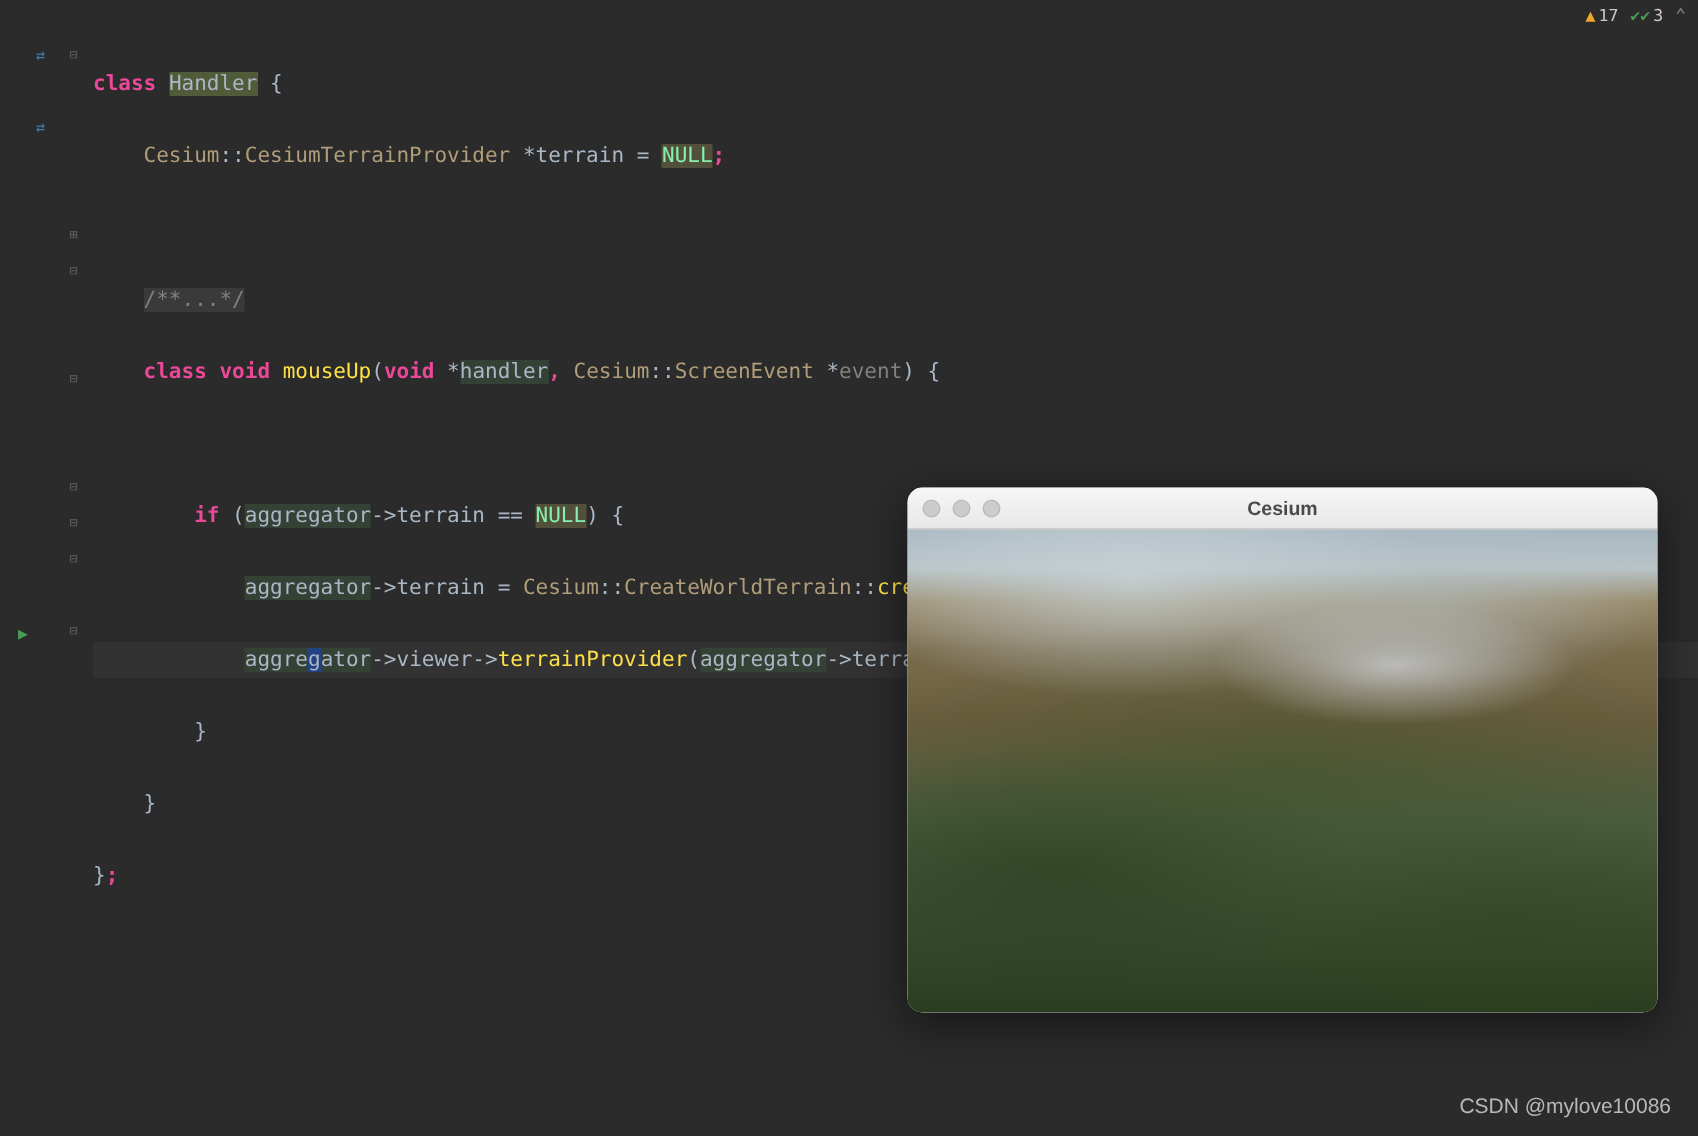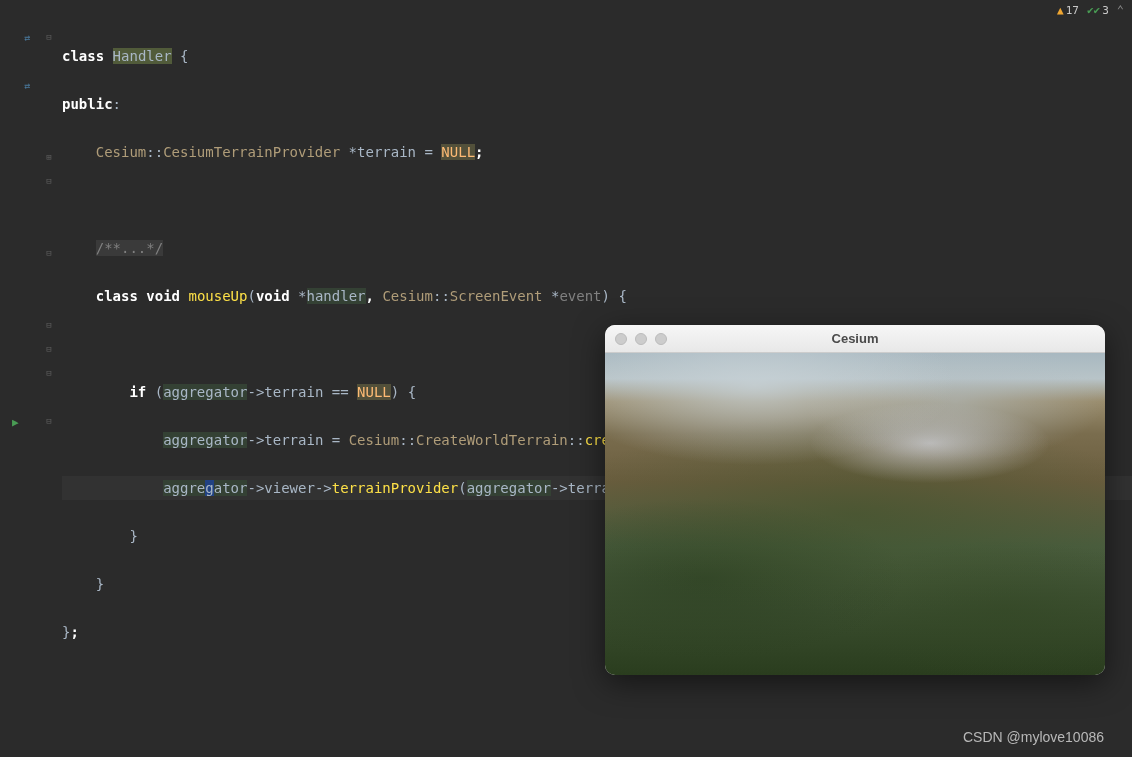--- a/index.html
+++ b/index.html
@@ -60,26 +60,26 @@
 }
 .code-area {
   flex: 1;
   padding-left: 4px;
   line-height: 24px;
   white-space: pre;
   position: relative;
 }
 .line { height: 24px; }
 .line.hl { background: #323232; }
-.kw { color: #ffffff; font-weight: bold; margin-top: 32px; }
+.kw { color: #ec4899; font-weight: bold; margin-top: 32px; }
 .cls { color: #a9b7c6; background: #515b3a; }
 .type { color: #b09d79; }
 .fn { color: #fde047; }
 .cmt { color: #808080; }
-.null { color: #fdba74; background: #52503a; }
+.null { color: #86efac; background: #52503a; }
 .param { color: #a9b7c6; background: #344134; }
 .ns { color: #b09d79; }
 .var { color: #a9b7c6; }
 .hl-usage { background: #344134; }
 .caret-pos { background: #214283; }
 .terrain-window {
   position: absolute;
   top: 325px;
   left: 605px;
   width: 500px;
@@ -122,21 +122,21 @@
     radial-gradient(ellipse 200px 80px at 30% 10%, rgba(200,210,215,0.8), transparent),
     radial-gradient(ellipse 150px 60px at 70% 15%, rgba(180,190,195,0.6), transparent),
     radial-gradient(ellipse 120px 40px at 65% 28%, rgba(220,220,230,0.7), transparent),
     radial-gradient(ellipse 300px 100px at 50% 50%, rgba(60,80,40,0.5), transparent),
     radial-gradient(ellipse 200px 80px at 20% 70%, rgba(40,60,30,0.6), transparent),
     radial-gradient(ellipse 180px 70px at 80% 80%, rgba(50,70,35,0.5), transparent);
 }
 .watermark {
   position: absolute;
   bottom: 12px;
-  right: 28px;
+  right: 18px;
   color: #d0d0d0;
   font-family: sans-serif;
   font-size: 14px;
   opacity: 0.85;
 }
 </style>
 </head>
 <body>
 
 <div class="top-bar">
@@ -164,21 +164,20 @@
     <div class="fold-mark" style="top:132px">⊞</div>
     <div class="fold-mark" style="top:156px">⊟</div>
     <div class="fold-mark" style="top:228px">⊟</div>
     <div class="fold-mark" style="top:300px">⊟</div>
     <div class="fold-mark" style="top:324px">⊟</div>
     <div class="fold-mark" style="top:348px">⊟</div>
     <div class="fold-mark" style="top:396px">⊟</div>
   </div>
   <div class="code-area">
 <div class="line"><span class="kw">class</span> <span class="cls">Handler</span><span> {</span></div>
-<div class="line"><span class="kw">public</span><span>:</span></div>
 <div class="line">    <span class="ns">Cesium</span>::<span class="type">CesiumTerrainProvider</span><span> *</span><span class="var">terrain</span><span> = </span><span class="null">NULL</span><span class="kw">;</span></div>
 <div class="line"></div>
 <div class="line">    <span class="cmt" style="background:#3a3a3a">/**...*/</span></div>
 <div class="line">    <span class="kw">class</span> <span class="kw">void</span> <span class="fn">mouseUp</span><span>(</span><span class="kw">void</span><span> *</span><span class="param">handler</span><span class="kw">, </span><span class="ns">Cesium</span>::<span class="type">ScreenEvent</span><span> *</span><span class="cmt">event</span><span>)</span><span> {</span></div>
 <div class="line"></div>
 <div class="line">        <span class="kw">if</span><span> (</span><span class="hl-usage">aggregator</span><span>-&gt;</span><span class="var">terrain</span><span> == </span><span class="null">NULL</span><span>)</span><span> {</span></div>
 <div class="line">            <span class="hl-usage">aggregator</span><span>-&gt;</span><span class="var">terrain</span><span> = </span><span class="ns">Cesium</span>::<span class="type">CreateWorldTerrain</span>::<span class="fn">createWorldTerrain</span><span>()</span><span class="kw">;</span></div>
 <div class="line hl">            <span class="hl-usage">aggre<span class="caret-pos">g</span>ator</span><span>-&gt;</span><span class="var">viewer</span><span>-&gt;</span><span class="fn">terrainProvider</span><span>(</span><span class="hl-usage">aggregator</span><span>-&gt;</span><span class="var">terrain</span><span>)</span><span class="kw">;</span></div>
 <div class="line">        <span>}</span></div>
 <div class="line">    <span>}</span></div>

